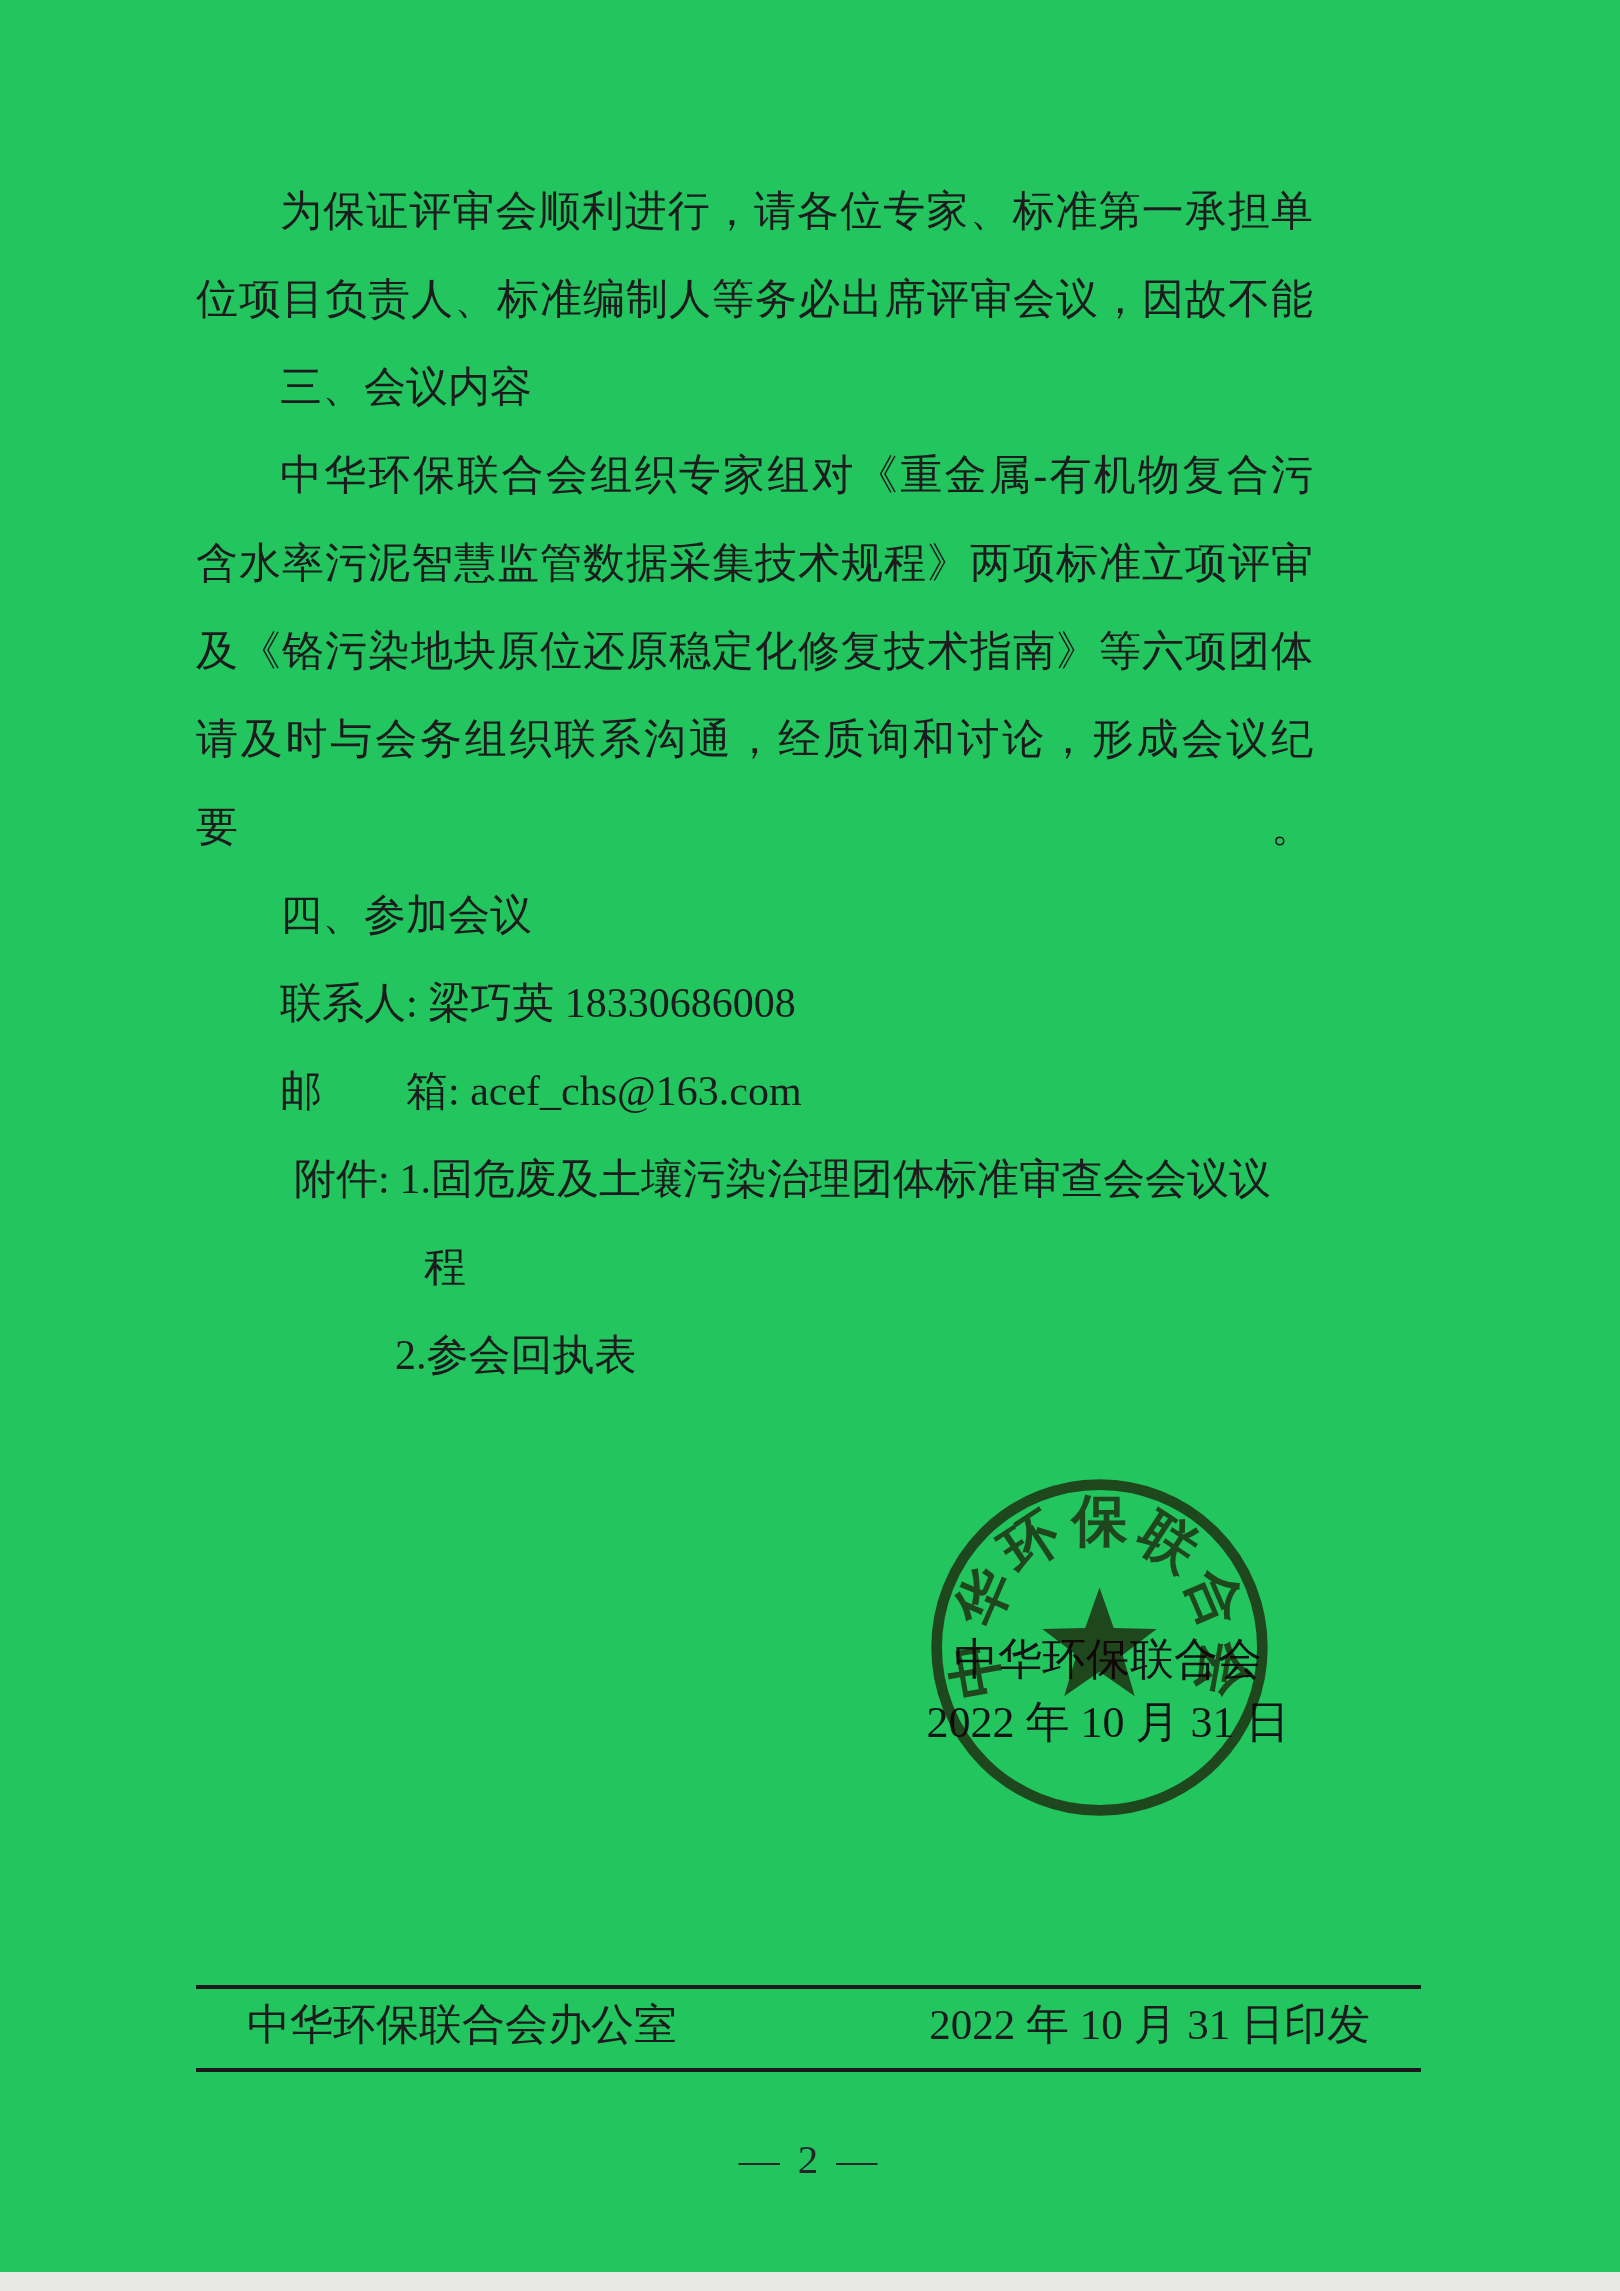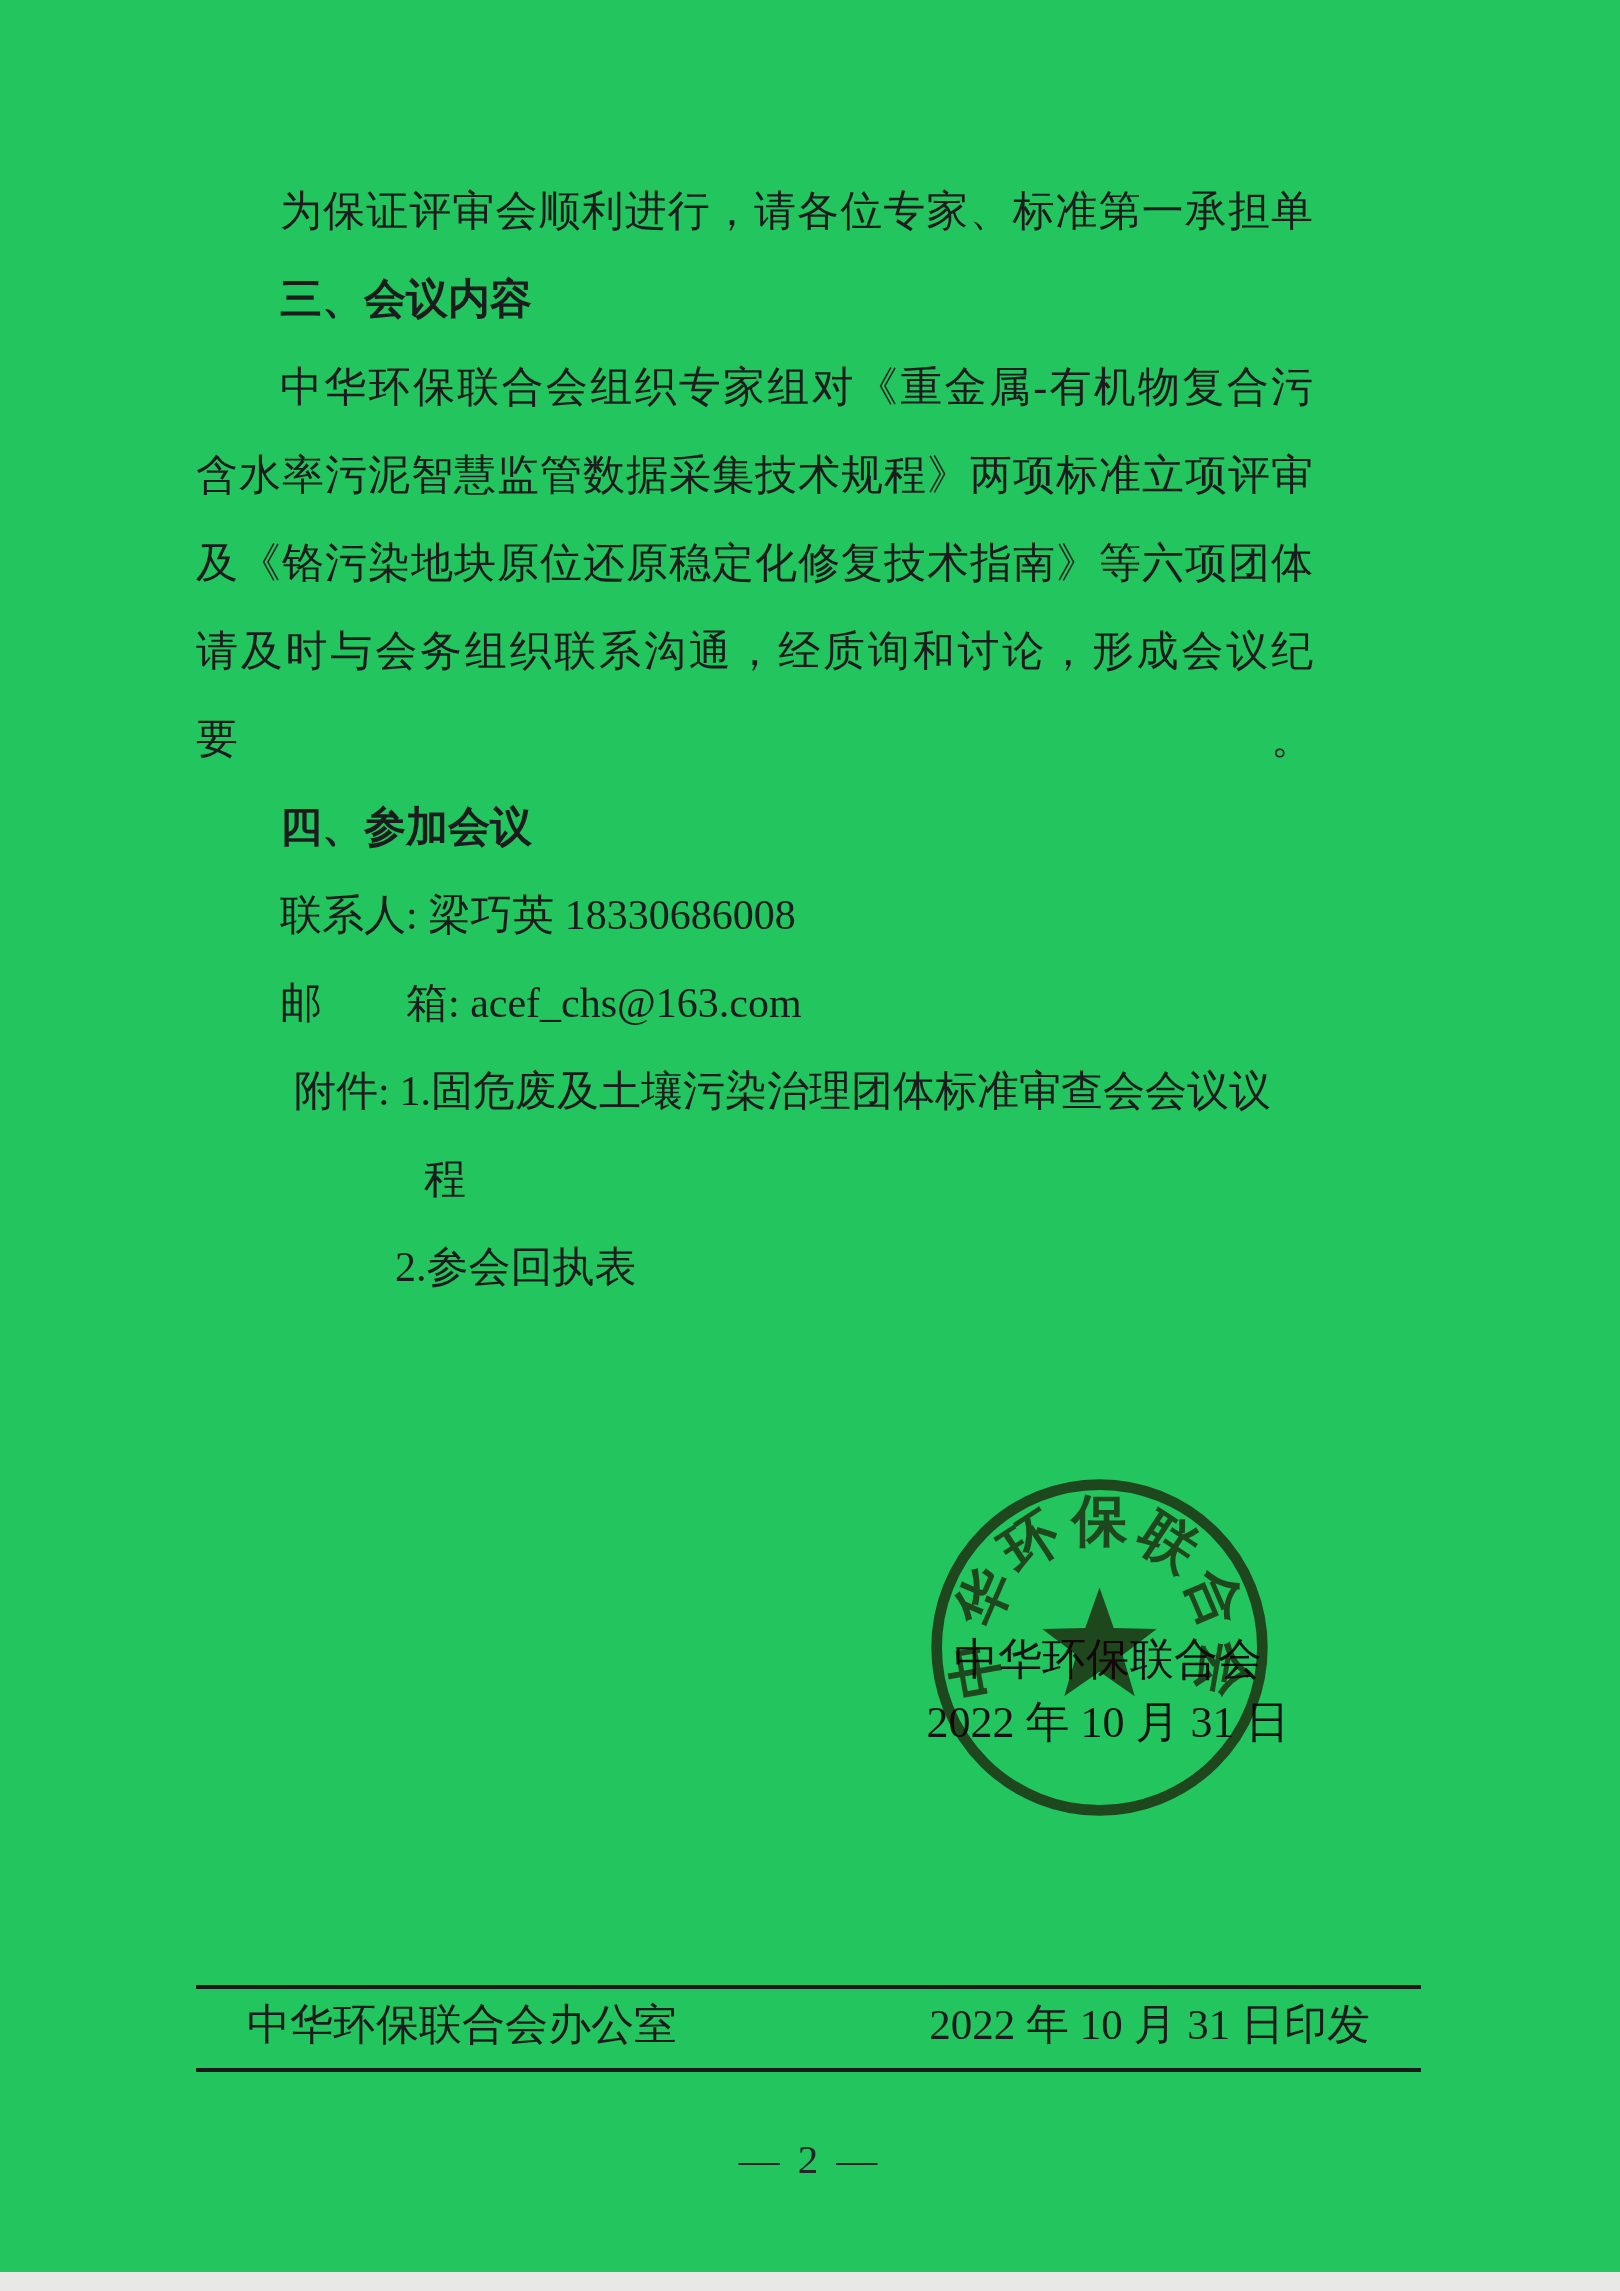--- a/index.html
+++ b/index.html
@@ -14,21 +14,21 @@
   }
   .content{
     position:absolute;
     left:196px;top:167px;width:1117px;
     font-size:42px;
     line-height:88px;
   }
   .line{white-space:nowrap;}
   .indent{text-indent:84px;}
   .fill{white-space:normal;text-align:justify;text-align-last:justify;}
-  .heading{font-weight:700;text-indent:84px;}
+  .heading{font-weight:400;text-indent:84px;}
   .att-line1{padding-left:98px;}
   .att-label{padding-right:9.8px;}
   .att-cont{padding-left:228px;}
   .att-item2{padding-left:199px;}
   .signature{
     position:absolute;
     left:814px;top:1628px;width:588px;
     text-align:center;
     font-size:44px;line-height:63px;
     color:#141416;
@@ -69,20 +69,21 @@
     color:#26262a;
   }
 </style>
 </head>
 <body>
 
 <div class="page">
 
   <div class="content">
     <div class="line indent fill">为保证评审会顺利进行，请各位专家、标准第一承担单</div>
+    <div class="line fill">位项目负责人、标准编制人等务必出席评审会议，因故不能</div>
 
     <div class="line heading">三、会议内容</div>
 
     <div class="line indent fill">中华环保联合会组织专家组对《重金属-有机物复合污</div>
     <div class="line fill">含水率污泥智慧监管数据采集技术规程》两项标准立项评审</div>
     <div class="line fill">及《铬污染地块原位还原稳定化修复技术指南》等六项团体</div>
     <div class="line fill">请及时与会务组织联系沟通，经质询和讨论，形成会议纪要。</div>
 
     <div class="line heading">四、参加会议</div>
 

